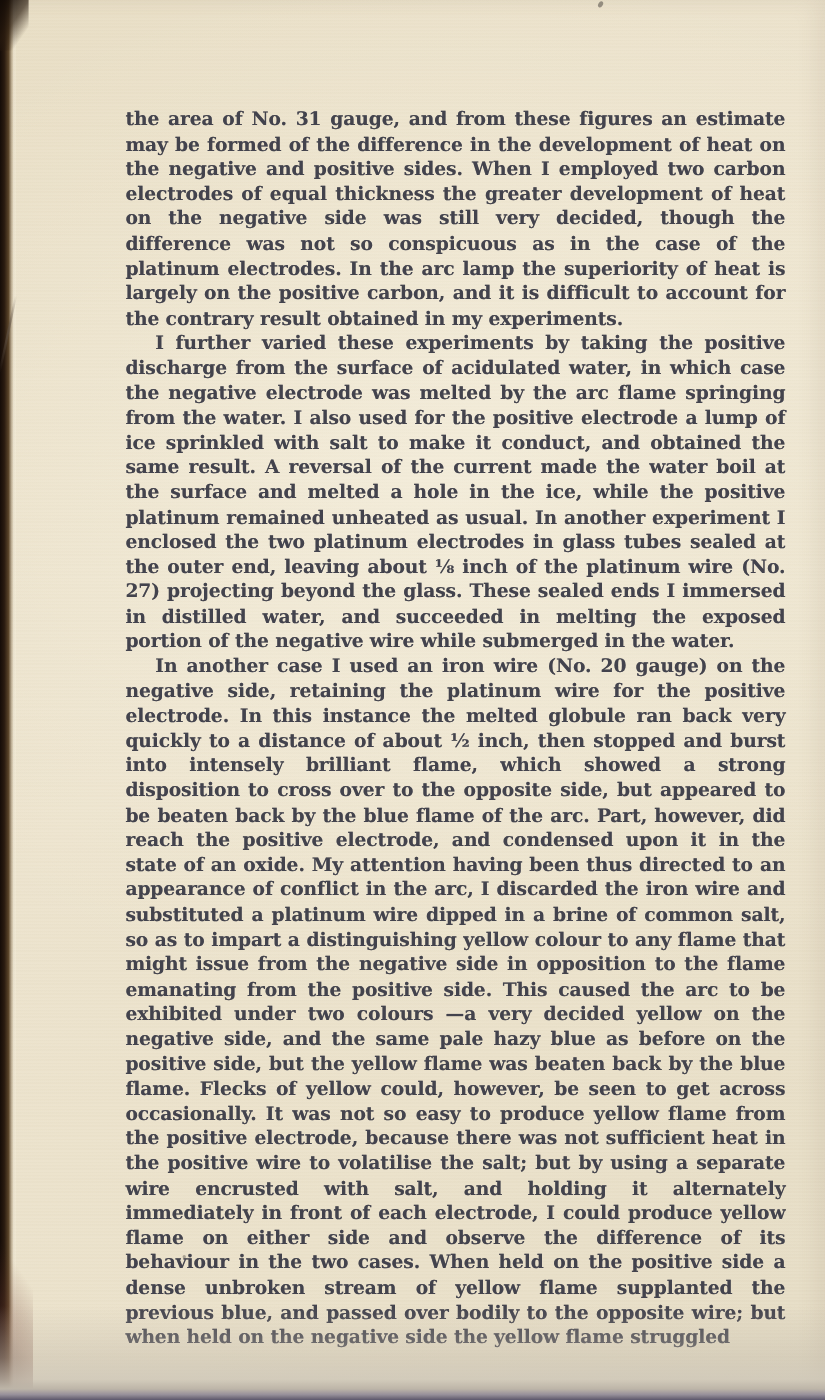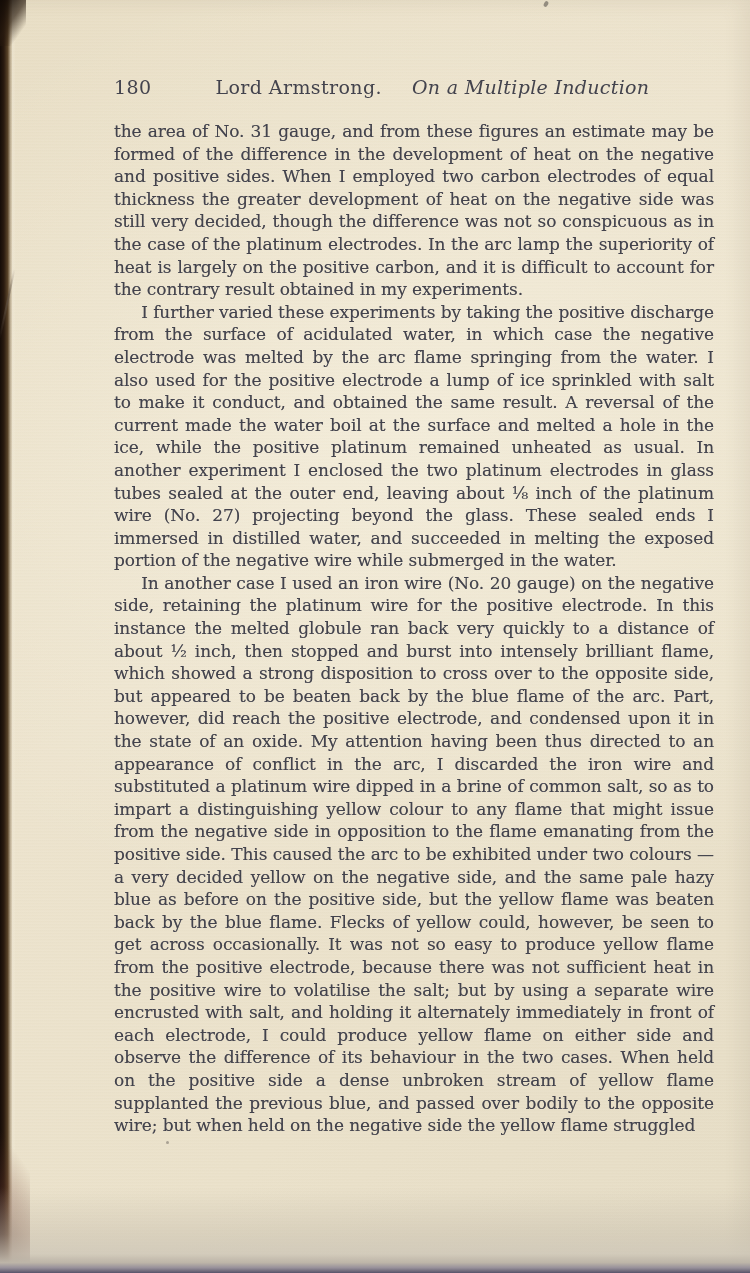--- a/index.html
+++ b/index.html
@@ -69,35 +69,30 @@
   .running-head .pagenum{margin-right:64px;}
   .running-head .author{margin-right:30px;}
   .running-head .worktitle{font-style:italic;letter-spacing:0.3px;}
 
   .bodytext{
     margin-top:22px;
     font-size:17px;line-height:22.6px;letter-spacing:-0.1px;
     text-align:justify;
     text-shadow:0 0 0.5px rgba(67,67,77,0.45);
   }
-  .bodytext p{margin:0;padding:0;}
+  .bodytext p{margin:0;padding:0;font-weight:bold;}
   .bodytext p.indented{text-indent:1.6em;}
 </style>
 </head>
 <body>
 
 <div class="page">
 
   <div class="content">
 
-    <div class="running-head">
-      <span class="pagenum">180</span>
-      <span class="author">Lord Armstrong.</span>
-      <span class="worktitle">On a Multiple Induction</span>
-    </div>
 
     <div class="bodytext">
       <p>the area of No. 31 gauge, and from these figures an estimate may be formed of the difference in the development of heat on the negative and positive sides.  When I employed two carbon electrodes of equal thickness the greater development of heat on the negative side was still very decided, though the difference was not so conspicuous as in the case of the platinum electrodes.  In the arc lamp the superiority of heat is largely on the positive carbon, and it is difficult to account for the contrary result obtained in my experiments.</p>
       <p class="indented">I further varied these experiments by taking the positive discharge from the surface of acidulated water, in which case the negative electrode was melted by the arc flame springing from the water.  I also used for the positive electrode a lump of ice sprinkled with salt to make it conduct, and obtained the same result.  A reversal of the current made the water boil at the surface and melted a hole in the ice, while the positive platinum remained unheated as usual.  In another experiment I enclosed the two platinum electrodes in glass tubes sealed at the outer end, leaving about ⅛ inch of the platinum wire (No. 27) projecting beyond the glass.  These sealed ends I immersed in distilled water, and succeeded in melting the exposed portion of the negative wire while submerged in the water.</p>
       <p class="indented">In another case I used an iron wire (No. 20 gauge) on the negative side, retaining the platinum wire for the positive electrode.  In this instance the melted globule ran back very quickly to a distance of about ½ inch, then stopped and burst into intensely brilliant flame, which showed a strong disposition to cross over to the opposite side, but appeared to be beaten back by the blue flame of the arc.  Part, however, did reach the positive electrode, and condensed upon it in the state of an oxide.  My attention having been thus directed to an appearance of conflict in the arc, I discarded the iron wire and substituted a platinum wire dipped in a brine of common salt, so as to impart a distinguishing yellow colour to any flame that might issue from the negative side in opposition to the flame emanating from the positive side.  This caused the arc to be exhibited under two colours —a very decided yellow on the negative side, and the same pale hazy blue as before on the positive side, but the yellow flame was beaten back by the blue flame.  Flecks of yellow could, however, be seen to get across occasionally.  It was not so easy to produce yellow flame from the positive electrode, because there was not sufficient heat in the positive wire to volatilise the salt; but by using a separate wire encrusted with salt, and holding it alternately immediately in front of each electrode, I could produce yellow flame on either side and observe the difference of its behaviour in the two cases.  When held on the positive side a dense unbroken stream of yellow flame supplanted the previous blue, and passed over bodily to the opposite wire; but when held on the negative side the yellow flame struggled</p>
     </div>
 
   </div>
 
   <div class="edge-left"></div>

